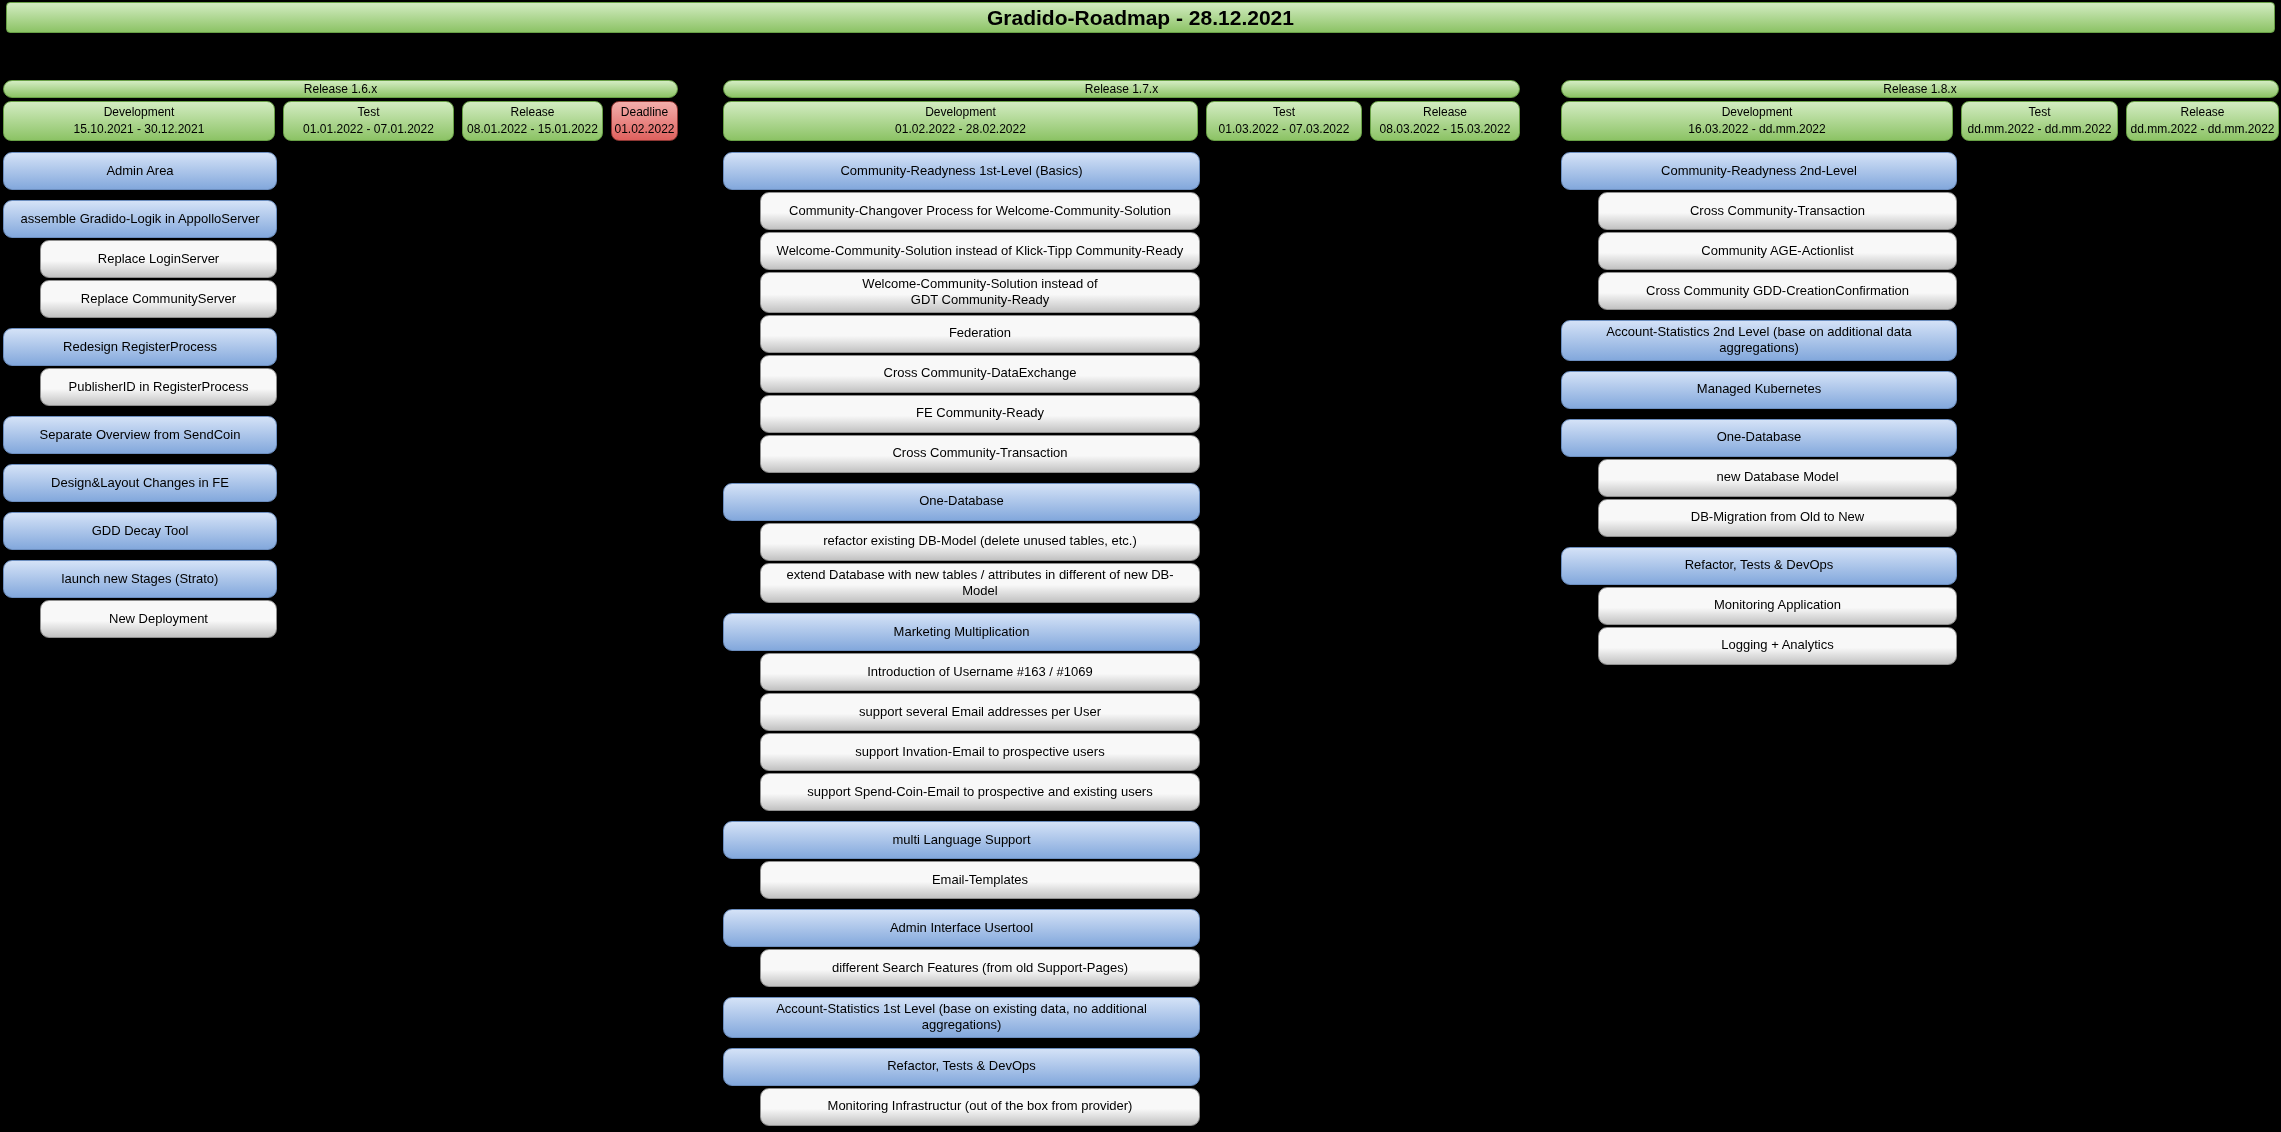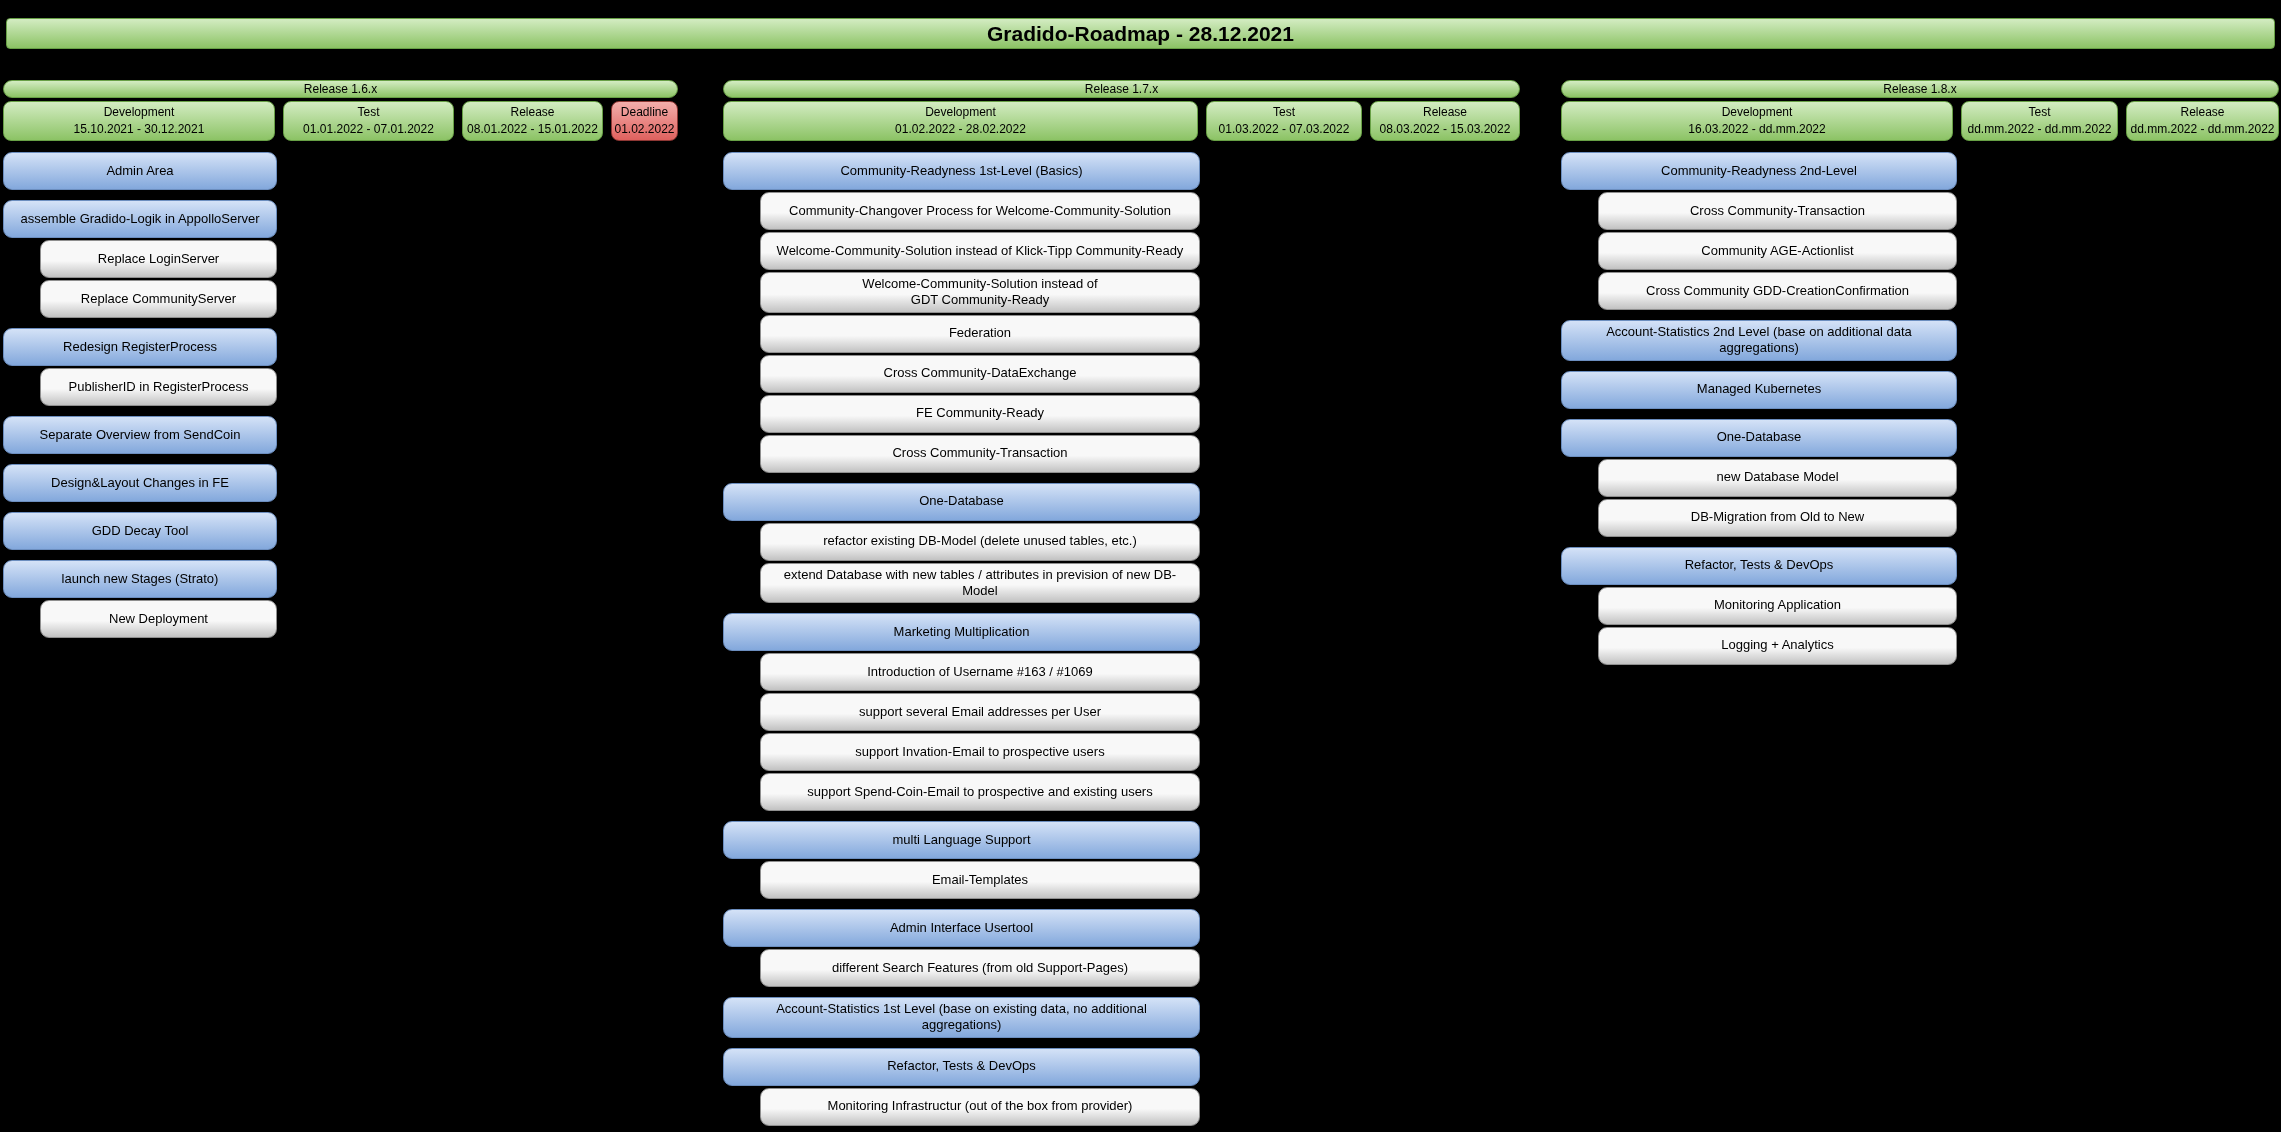--- a/index.html
+++ b/index.html
@@ -3,21 +3,21 @@
 <meta charset="utf-8">
 <style>
   html,body{margin:0;padding:0;}
   body{
     width:2281px;height:1132px;position:relative;overflow:hidden;
     background:var(--bg,#000);
     font-family:"Liberation Sans","DejaVu Sans",sans-serif;
     color:var(--text,#000);
   }
   .title-bar{
-    position:absolute;left:6px;top:18px;width:2269px;height:31px;
+    position:absolute;left:6px;top:2px;width:2269px;height:31px;
     box-sizing:border-box;border:1px solid var(--green-border);border-radius:4px;
     background:linear-gradient(180deg,var(--green-top) 0%,var(--green-bottom) 100%);
     display:flex;align-items:center;justify-content:center;
     font-size:21px;font-weight:bold;
   }
   .column{position:absolute;top:80px;}
   .column[data-col="0"]{left:3px;width:675px;}
   .column[data-col="1"]{left:723px;width:797px;}
   .column[data-col="2"]{left:1561px;width:718px;}
   .release-header{
@@ -129,21 +129,21 @@
       <div class="item task">Community-Changover Process for Welcome-Community-Solution</div>
       <div class="item task">Welcome-Community-Solution instead of Klick-Tipp Community-Ready</div>
       <div class="item task">Welcome-Community-Solution instead of
 GDT Community-Ready</div>
       <div class="item task">Federation</div>
       <div class="item task">Cross Community-DataExchange</div>
       <div class="item task">FE Community-Ready</div>
       <div class="item task">Cross Community-Transaction</div>
       <div class="item feature">One-Database</div>
       <div class="item task">refactor existing DB-Model (delete unused tables, etc.)</div>
-      <div class="item task">extend Database with new tables / attributes in prevision of new DB-Model</div>
+      <div class="item task">extend Database with new tables / attributes in different of new DB-Model</div>
       <div class="item feature">Marketing Multiplication</div>
       <div class="item task">Introduction of Username #163 / #1069</div>
       <div class="item task">support several Email addresses per User</div>
       <div class="item task">support Invation-Email to prospective users</div>
       <div class="item task">support Spend-Coin-Email to prospective and existing users</div>
       <div class="item feature">multi Language Support</div>
       <div class="item task">Email-Templates</div>
       <div class="item feature">Admin Interface Usertool</div>
       <div class="item task">different Search Features (from old Support-Pages)</div>
       <div class="item feature">Account-Statistics 1st Level (base on existing data, no additional aggregations)</div>

